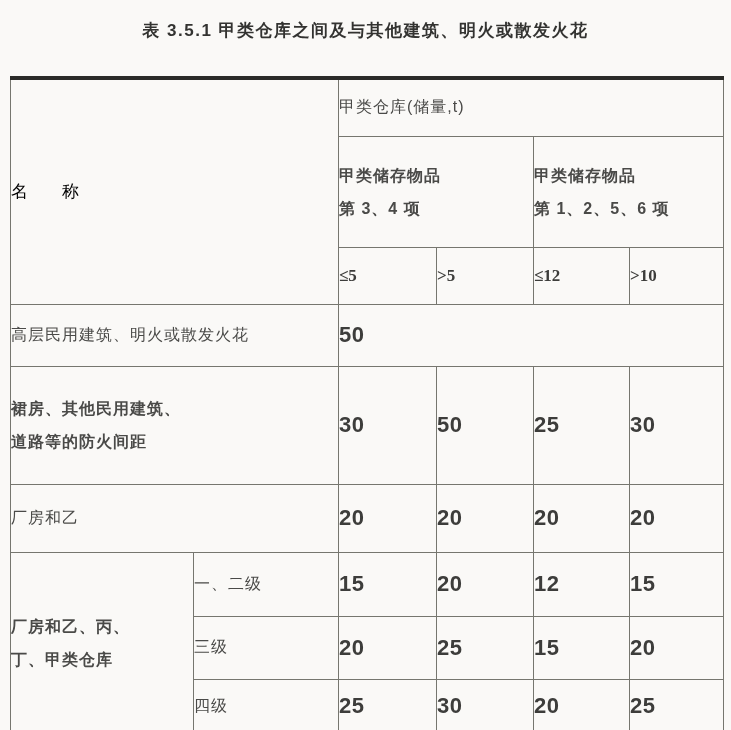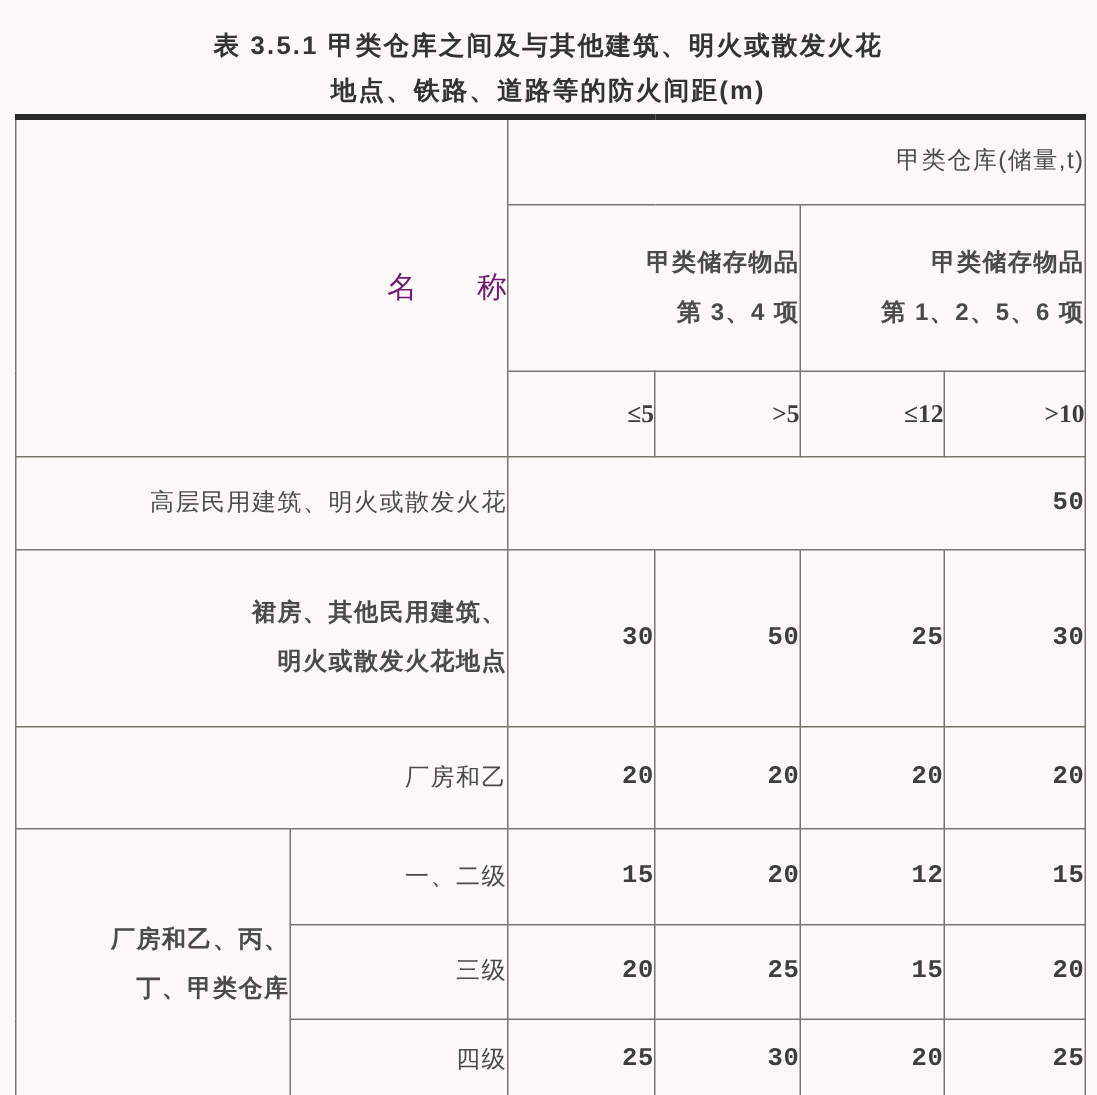--- a/index.html
+++ b/index.html
@@ -30,37 +30,37 @@
     border-collapse:collapse;
     table-layout:fixed;
     width:713px;
     border-top:4px solid #2b2b29;
     border-bottom:4px solid #2b2b29;
     border-left:1px solid #6e6e6c;
     border-right:1px solid #6e6e6c;
   }
   table.spec td{
     border:1px solid #76766f;
-    text-align:right;
+    text-align:left;
     vertical-align:middle;
     padding:0;
     overflow:hidden;
   }
   .cn{
     font-size:16px;
     letter-spacing:1px;
     color:#4a4a48;
     font-weight:500;
   }
-  .name-head{font-size:20px;color:#701a75;font-weight:500;}
+  .name-head{font-size:17px;color:#000000;font-weight:500;}
   .two-line{line-height:33px;font-weight:bold;}
   .num{
-    font-family:Liberation Mono, monospace;
+    font-family:Liberation Sans, sans-serif;
     font-weight:bold;
-    font-size:17px;
+    font-size:22px;
     color:#3d3d3b;
     letter-spacing:0.5px;
   }
   .qty{
     font-family:"Liberation Serif","DejaVu Serif",serif;
     font-weight:bold;
     font-size:17px;
     color:#3d3d3b;
   }
   
@@ -71,21 +71,20 @@
     top:658px;
   }
 </style>
 </head>
 <body>
 
 <div class="page">
 
   <div class="caption">
     <div>表 3.5.1  甲类仓库之间及与其他建筑、明火或散发火花</div>
-    <div>地点、铁路、道路等的防火间距(m)</div>
   </div>
 
   <div class="table-wrap">
     <table class="spec">
       <colgroup>
         <col style="width:183px">
           <col style="width:145px">
         <col style="width:98px">
           <col style="width:97px">
         <col style="width:96px">
@@ -117,21 +116,21 @@
       </tr>
 
       <tr style="height:62px">
         <td colspan="2" class="cn">高层民用建筑、明火或散发火花</td>
         <td colspan="4" class="num">50</td>
       </tr>
 
       <tr style="height:118px">
         <td colspan="2" class="cn two-line">
           <div>裙房、其他民用建筑、</div>
-          <div>明火或散发火花地点</div>
+          <div>道路等的防火间距</div>
         </td>
         <td class="num">30</td>
         <td class="num">50</td>
         <td class="num">25</td>
         <td class="num">30</td>
       </tr>
 
       <tr style="height:68px">
         <td colspan="2" class="cn">厂房和乙</td>
         <td class="num">20</td>

